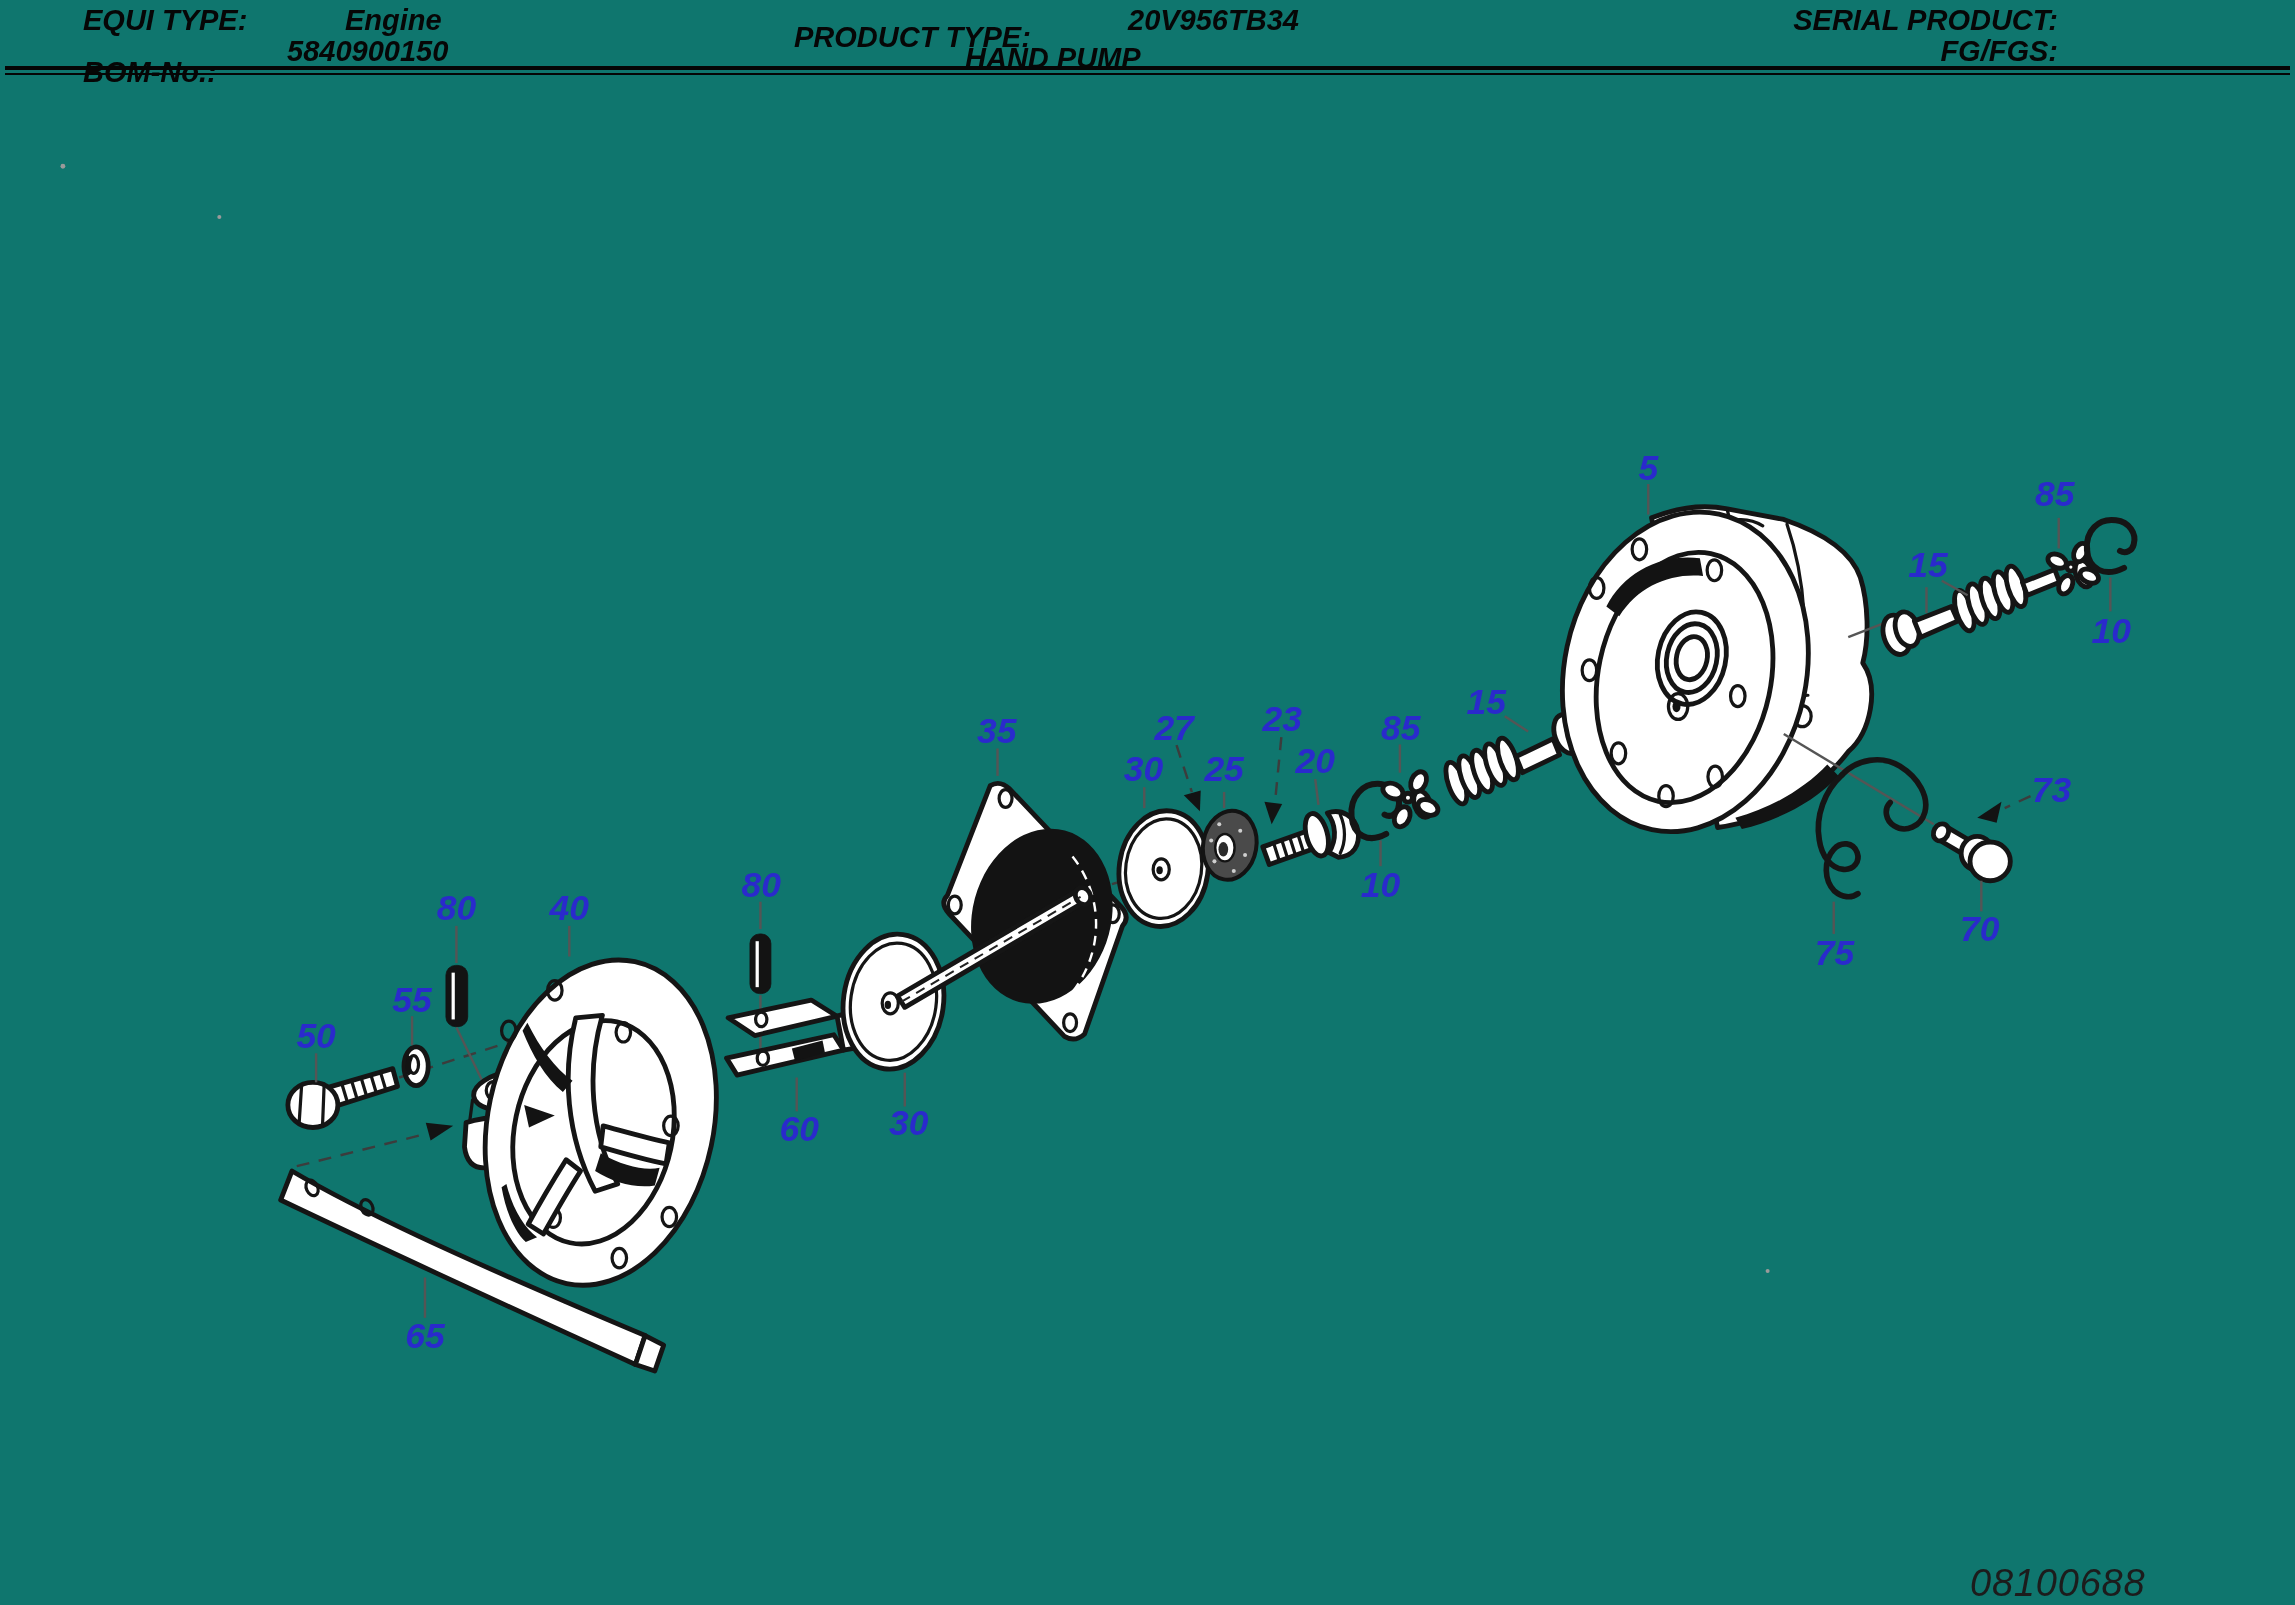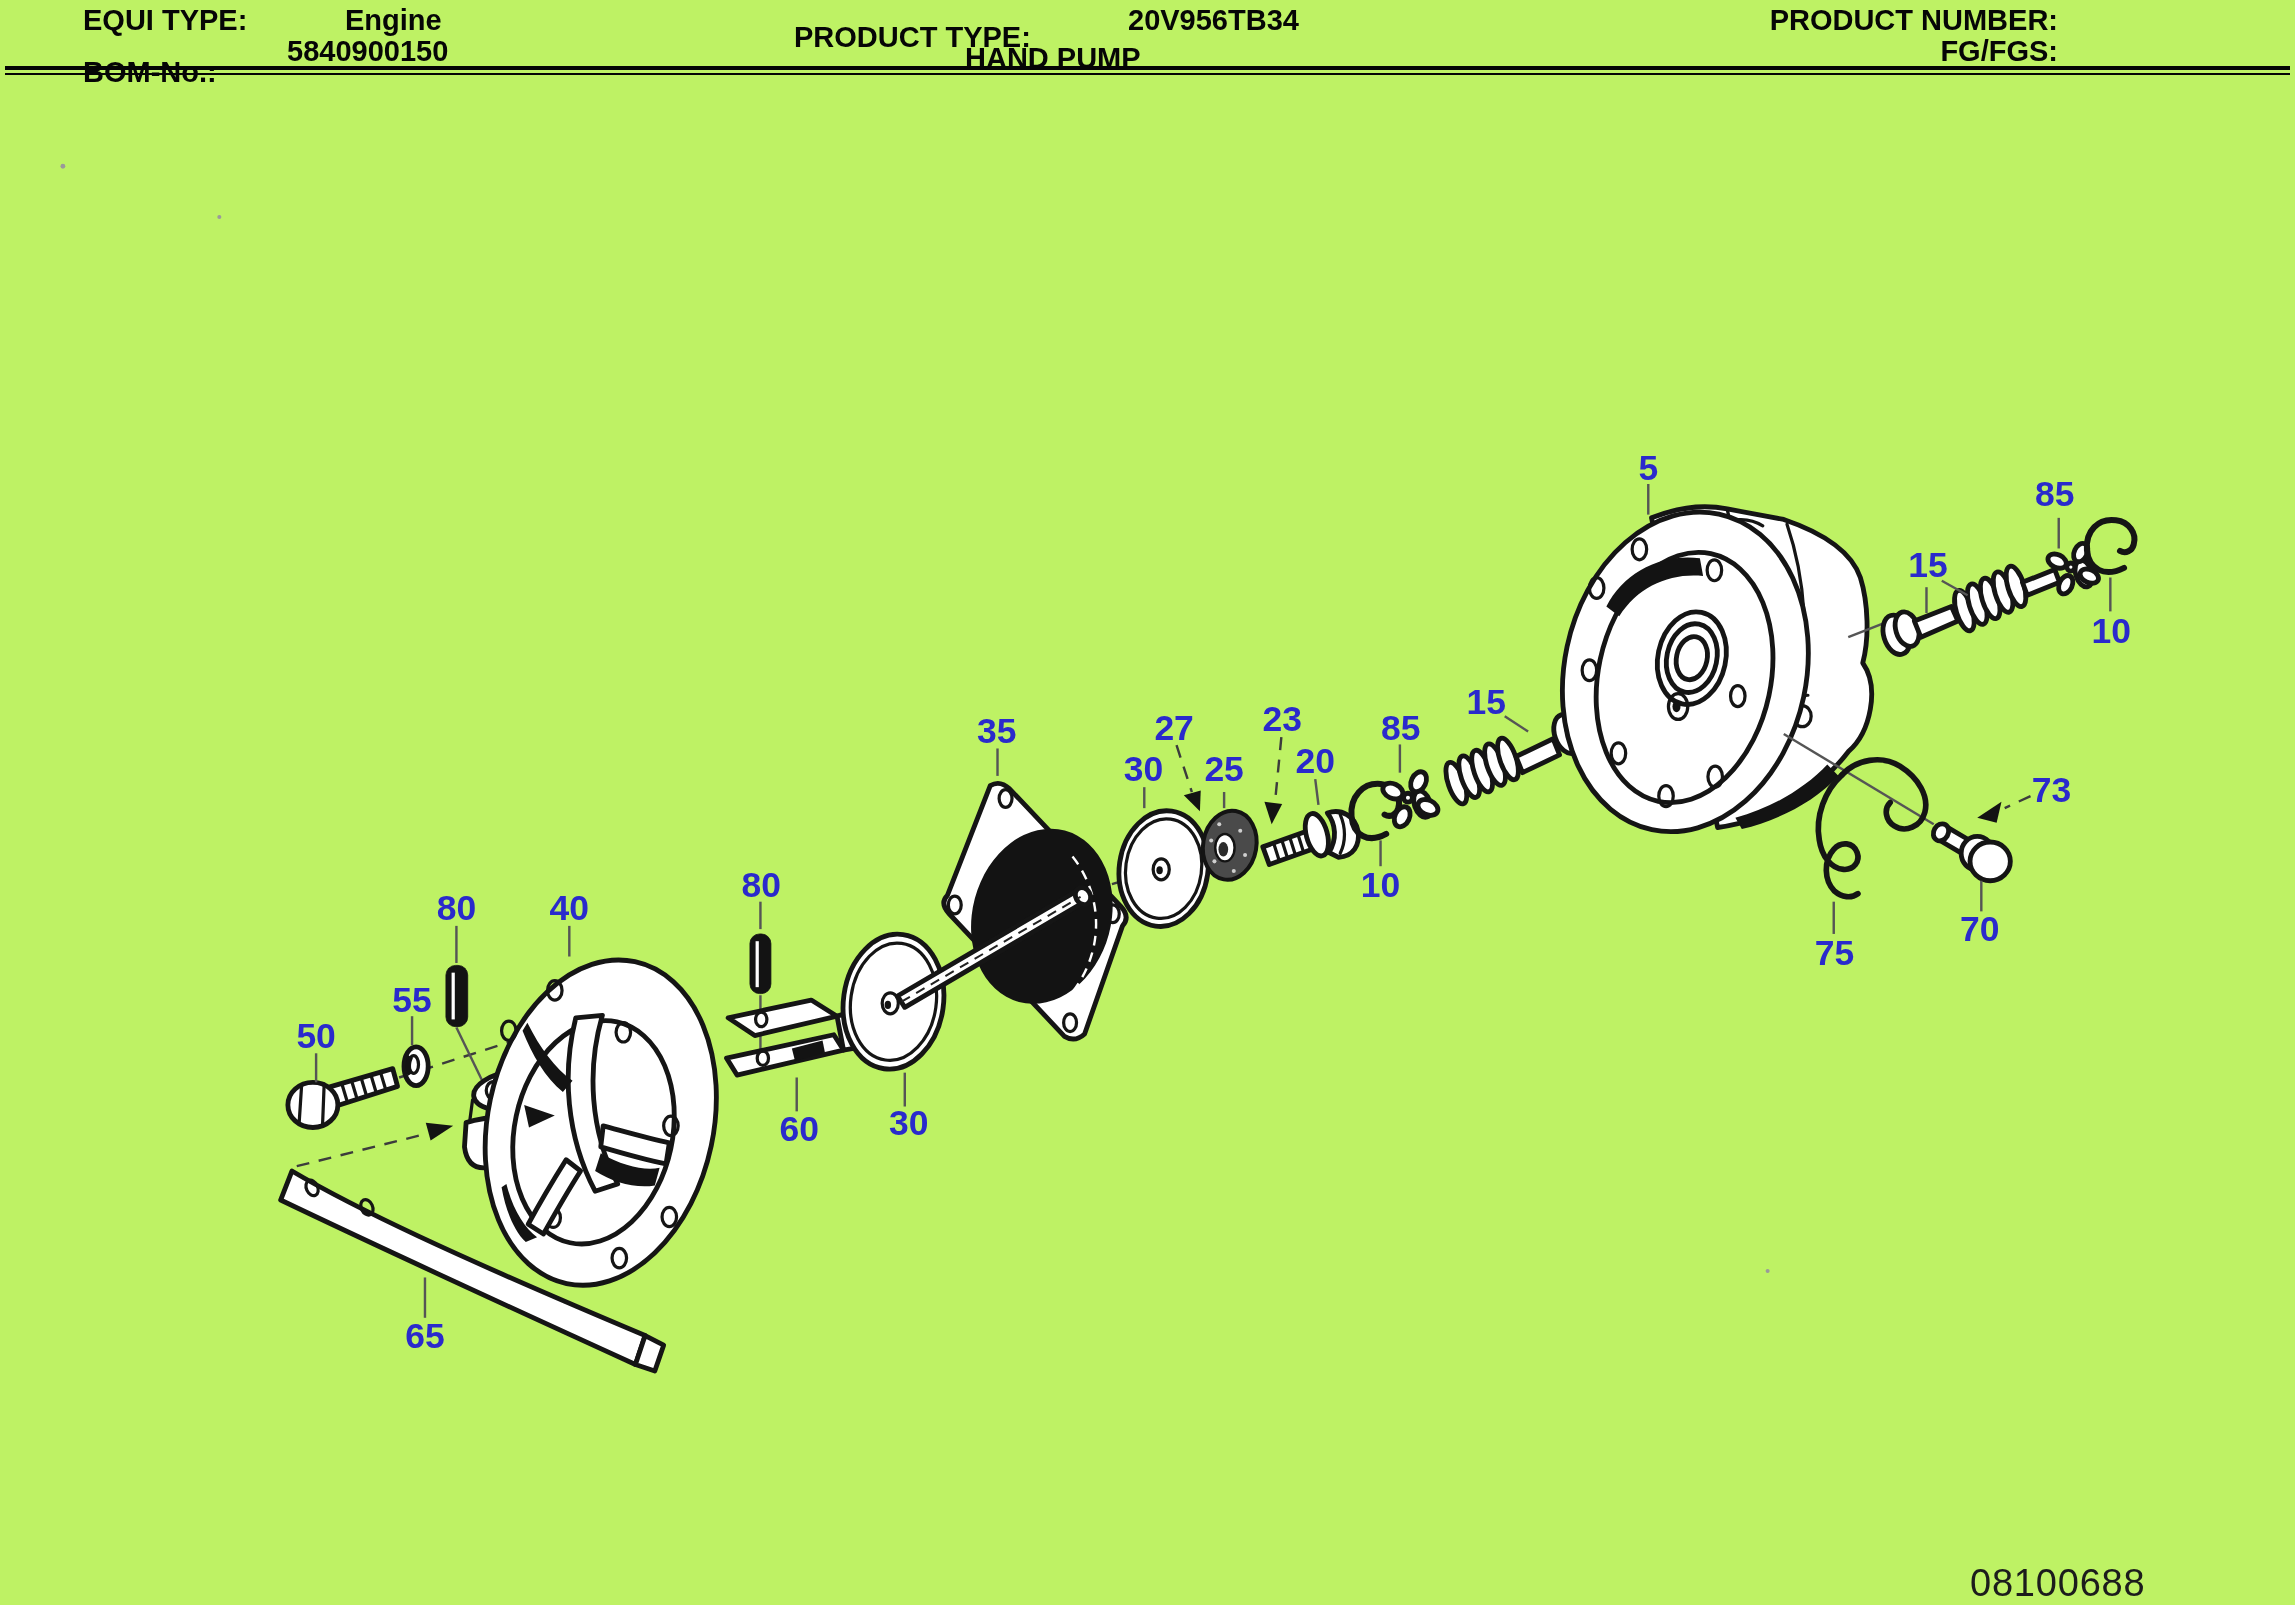--- a/index.html
+++ b/index.html
@@ -1,17 +1,17 @@
 <!DOCTYPE html>
 <html style="font-size:13px"><head>
 <meta charset="utf-8">
 <style>
   html,body{margin:0;padding:0;background:#e8e8e8;}
-  .screen{position:relative;width:2295px;height:1605px;background:#bef264;overflow:hidden;
-          font-family:"Liberation Sans", sans-serif;}
+  .screen{position:relative;width:2295px;height:1605px;background:#0f766e;overflow:hidden;
+          font-family:"Liberation Sans", sans-serif;font-style:italic;}
   .hdr{position:absolute;font-weight:bold;font-size:29px;color:#060606;white-space:nowrap;}
   .hdr-rule{position:absolute;left:4.8px;right:4.8px;background:#050505;}
   .rule1{top:66px;height:4px;}
   .rule2{top:73px;height:2.4px;}
   .docnum{position:absolute;left:1970px;top:1562px;font-size:38px;color:#1c1c1c;letter-spacing:0.8px;}
   svg{position:absolute;left:0;top:0;}
   svg .callout{font-family:"Liberation Sans", sans-serif;font-weight:bold;font-size:44px;
                fill:#2a2acc;text-anchor:middle;}
   svg .part{fill:#ffffff;stroke:#151515;stroke-width:6;stroke-linejoin:round;stroke-linecap:round;}
   svg .thin{fill:none;stroke:#151515;stroke-width:4;stroke-linecap:round;}
@@ -24,21 +24,21 @@
 
 <div class="screen">
 
   <div class="hdr" style="left:83px;top:4px;">EQUI TYPE:</div>
   <div class="hdr" style="left:321px;top:4px;margin-left:24px;">Engine</div>
   <div class="hdr" style="left:83px;top:27px;margin-top:29px;">BOM-No.:</div>
   <div class="hdr" style="left:287px;top:35px;">5840900150</div>
   <div class="hdr" style="left:794px;top:21px;">PRODUCT TYPE:</div>
   <div class="hdr" style="left:1128px;top:4px;">20V956TB34</div>
   <div class="hdr" style="left:965px;top:42px;">HAND PUMP</div>
-  <div class="hdr" style="right:237px;top:4px;">PRODUCT NUMBER:</div>
+  <div class="hdr" style="right:237px;top:4px;">SERIAL PRODUCT:</div>
   <div class="hdr" style="right:237px;top:35px;">FG/FGS:</div>
   <div class="hdr-rule rule1"></div>
   <div class="hdr-rule rule2"></div>
 
   <svg width="2295" height="1605" viewBox="0 0 2846 1990">
 
     <g fill="#9a9a9a">
       <circle cx="78" cy="206" r="3"></circle>
         <circle cx="272" cy="269" r="2.5"></circle>
         <circle cx="2192" cy="1576" r="2.5"></circle>

